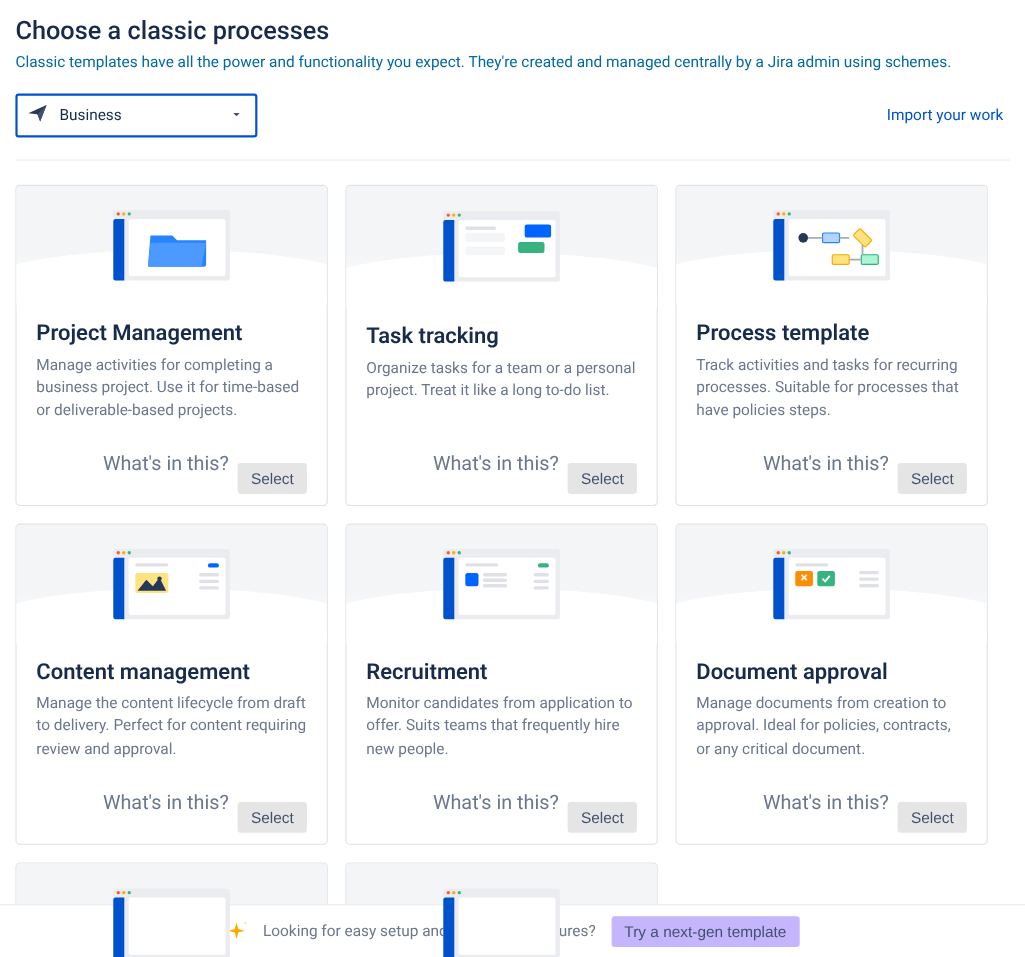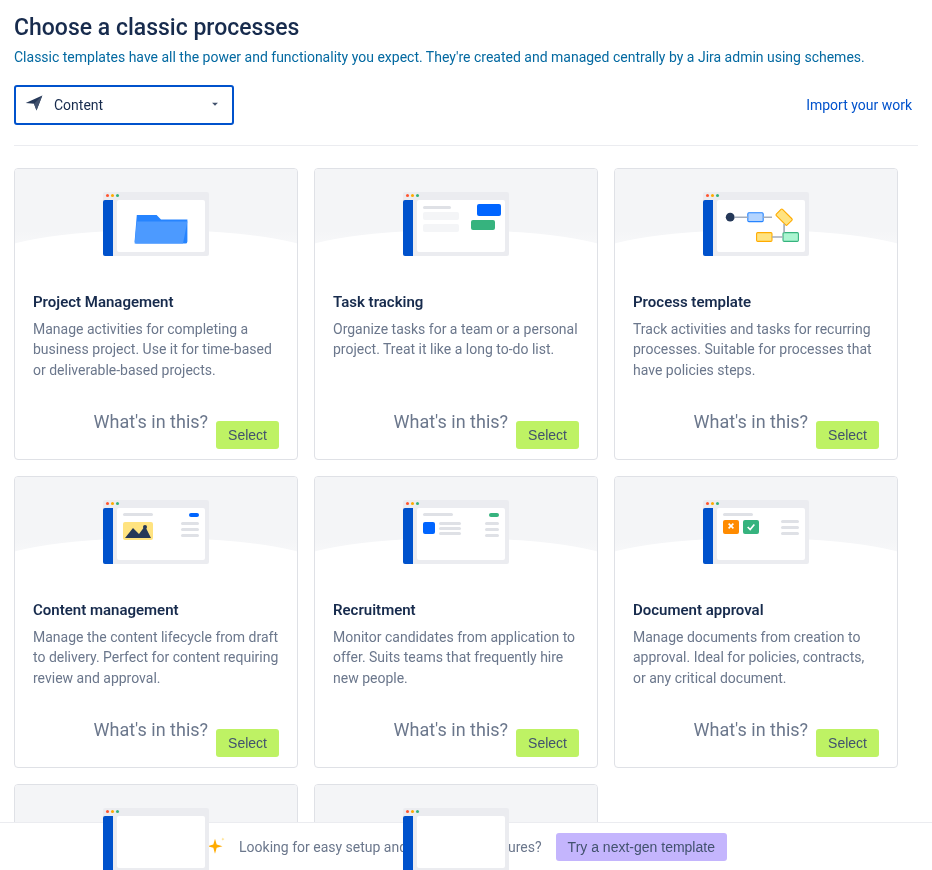--- a/index.html
+++ b/index.html
@@ -127,32 +127,32 @@
   .ph-green{ background:#36B37E;}
   .ph-orange{background:#FF8B00;}
   .ph-box  { position:absolute; border-radius:2px;}
 
   .card-body {
     padding: 14px 18px 10px 18px;
     flex: 1;
     display: flex;
     flex-direction: column;
   }
-  .card-title { font-size: 15px; font-weight: 600; color:#172B4D; margin-bottom: 8px;}
+  .card-title { font-size: 20px; font-weight: 600; color:#172B4D; margin-bottom: 8px;}
   .card-desc  { font-size: 14px; color:#6B778C; line-height: 1.45; flex:1;}
   .card-actions {
     display: flex;
     justify-content: flex-end;
     align-items: center;
     gap: 8px;
     padding-top: 10px;
   }
   .link-text { font-size:18px; color:#6B778C; cursor:pointer;}
   .btn-select {
-    background:#bef264;
+    background:#e5e5e5;
     border:none;
     border-radius:3px;
     padding: 6px 12px;
     font-size:14px;
     color:#42526E;
     cursor:pointer;
     margin-top:28px;
   }
 
   .footer-bar {
@@ -191,21 +191,21 @@
 
   <div class="toolbar">
     <div class="dropdown">
       <div class="dropdown-left">
         <span class="plane-icon">
           <svg width="20" height="20" viewBox="0 0 24 24">
               <path fill="#253858" d="M2 12 L22 3 L15 21 L12 13 Z"></path>
               <path fill="#42526E" d="M12 13 L22 3 L15 21 Z"></path>
             </svg>
         </span>
-        <span class="dropdown-label">Content</span>
+        <span class="dropdown-label">Business</span>
       </div>
       <span>
         <svg width="14" height="14" viewBox="0 0 24 24">
             <path fill="#42526E" d="M7 10l5 5 5-5z"></path>
           </svg>
       </span>
     </div>
     <span class="import-link">Import your work</span>
   </div>
 

